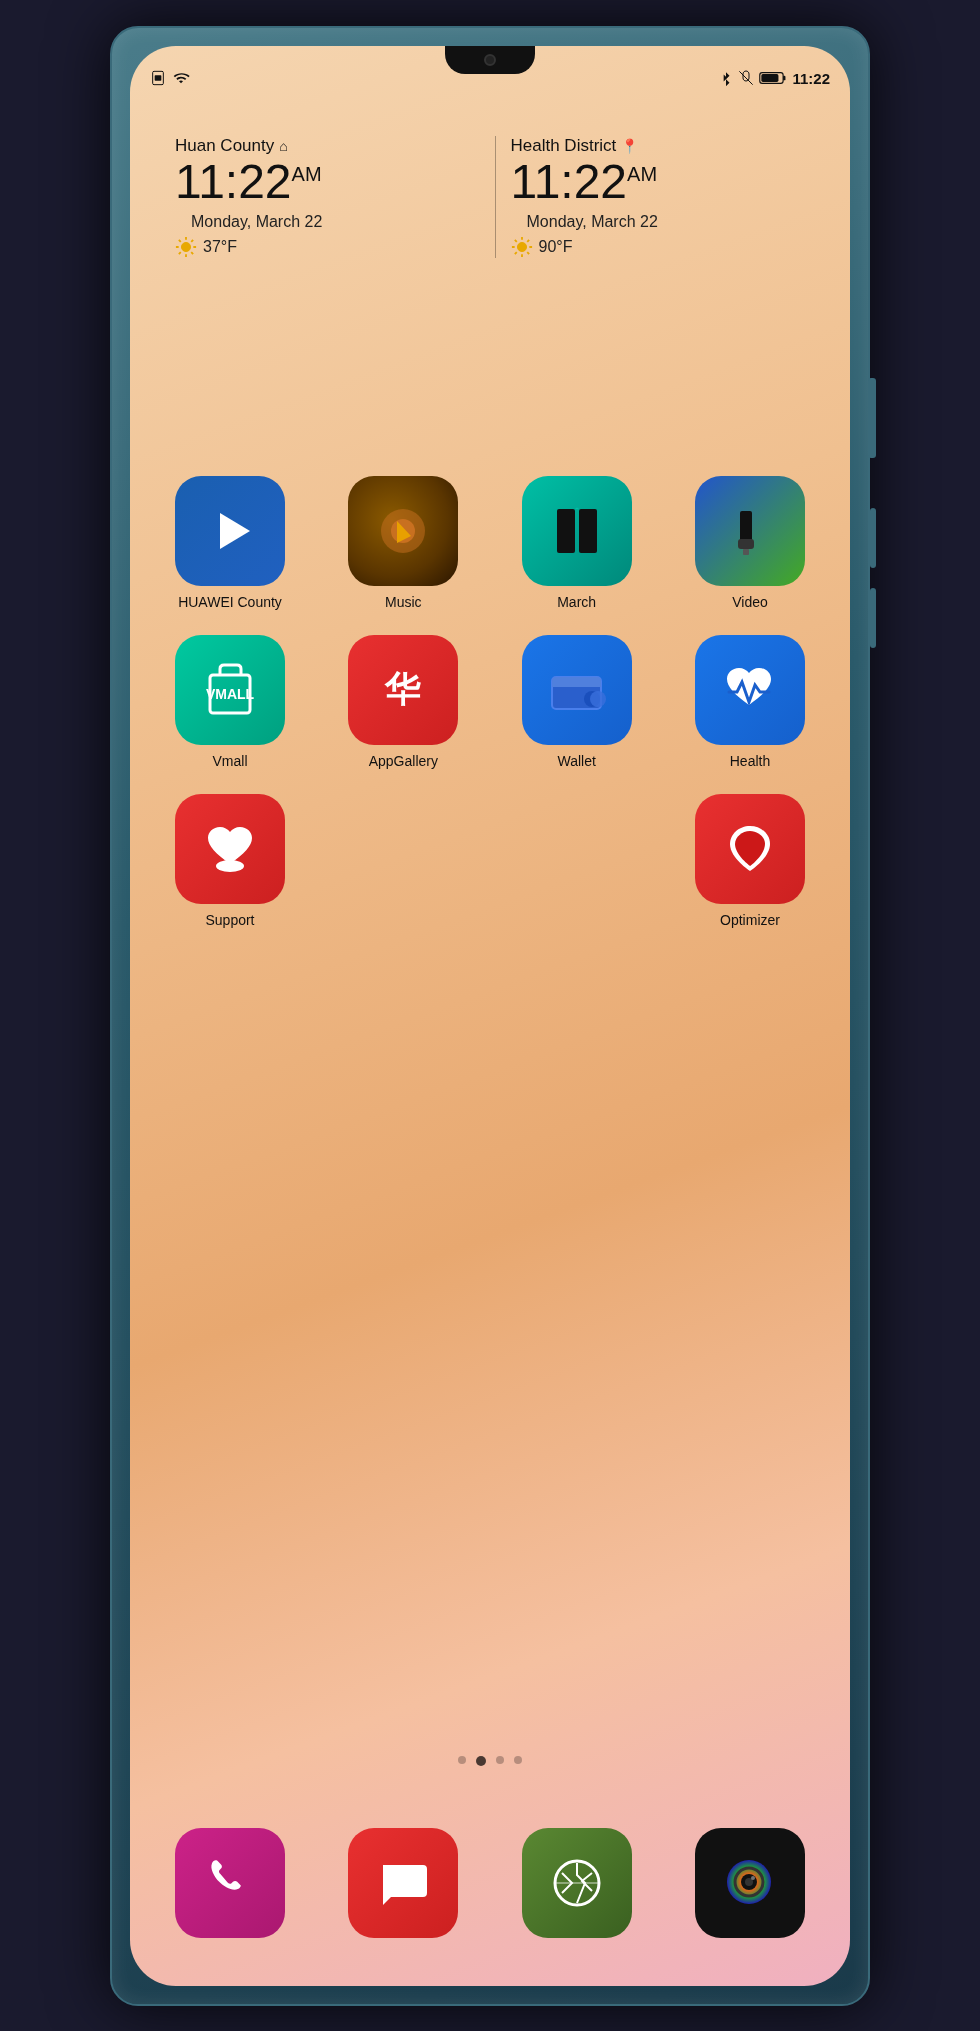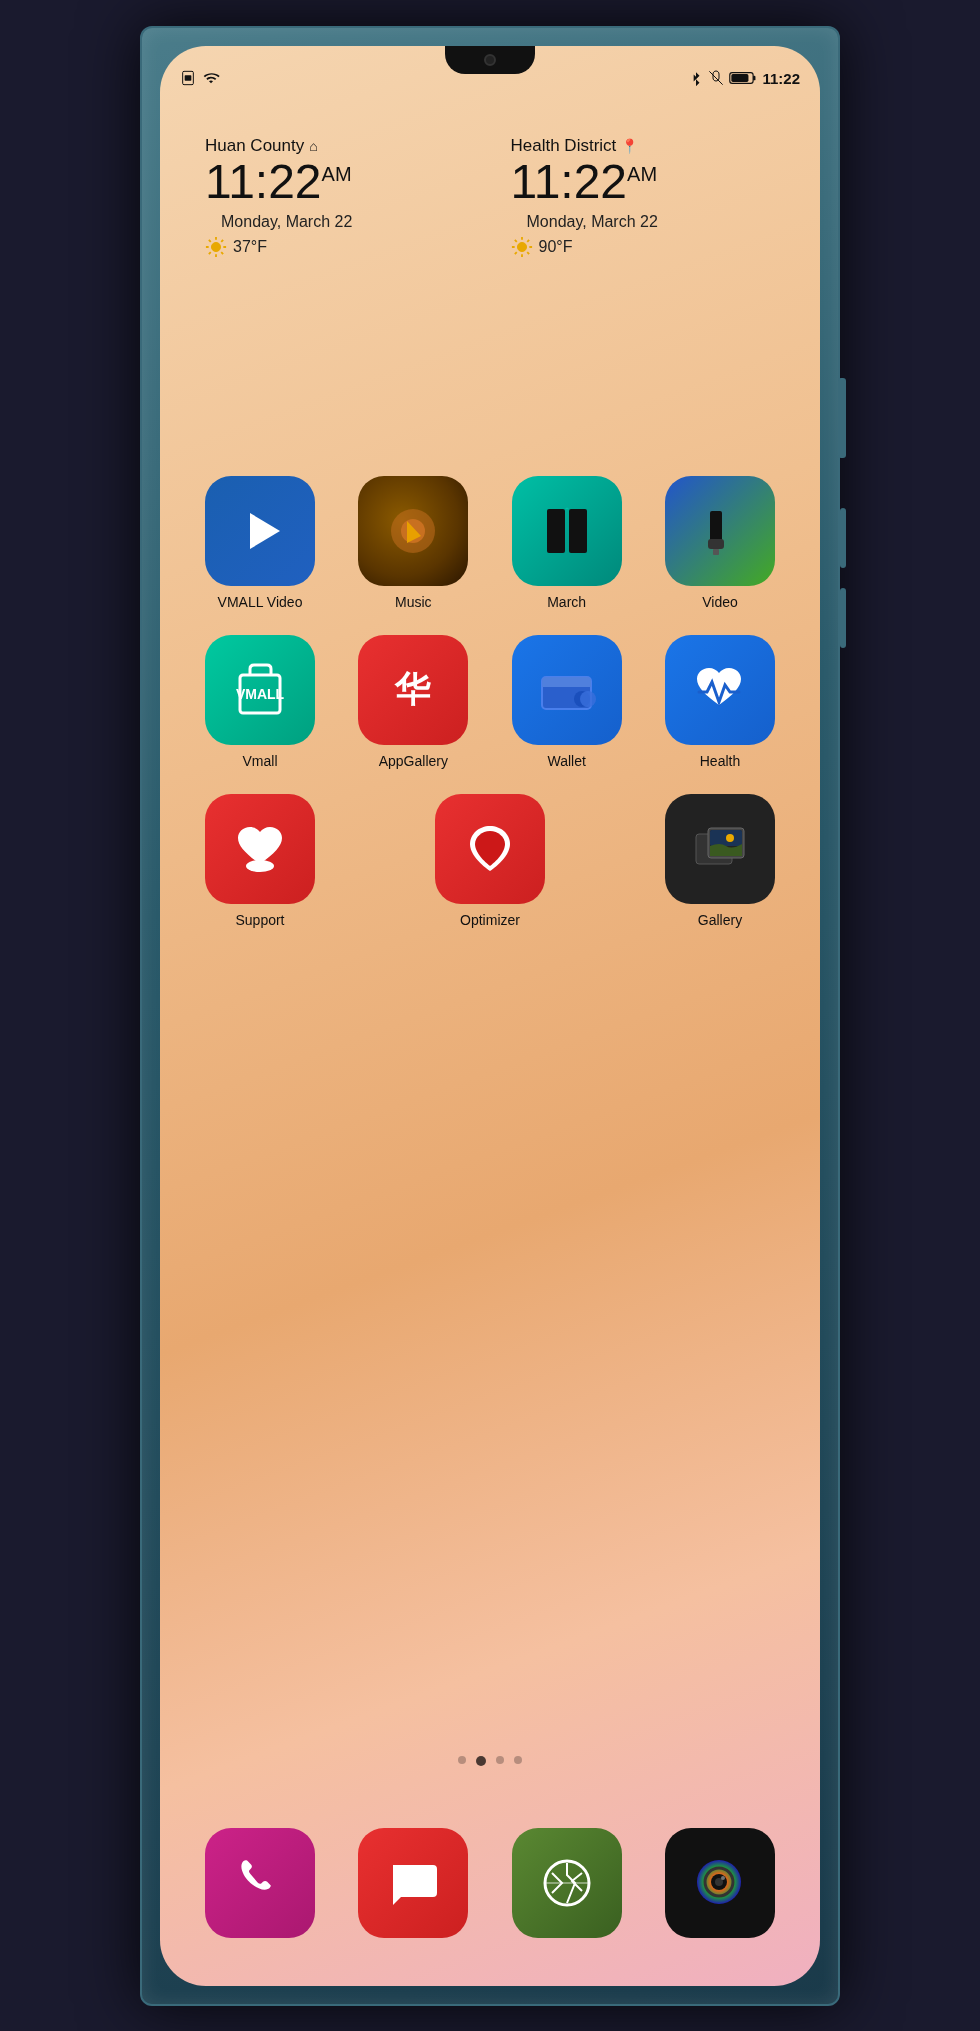--- a/index.html
+++ b/index.html
@@ -6,24 +6,24 @@
     body {
       width: 980px;
       height: 2031px;
       background: #1a1a2e;
       display: flex;
       justify-content: center;
       align-items: center;
       font-family: 'Arial', sans-serif;
     }
     .phone-outer {
-      width: 700px;
+      width: 760px;
       height: 1980px;
       background: linear-gradient(160deg, #4a7c8a 0%, #2a5a6a 40%, #1a3a4a 100%);
-      border-radius: 12px;
+      border-radius: 28px;
       position: relative;
       box-shadow: 0 0 60px rgba(0,0,0,0.8), inset 0 0 20px rgba(255,255,255,0.1);
       border: 2px solid #3a6a7a;
     }
     .phone-inner {
       position: absolute;
       top: 18px;
       left: 18px;
       right: 18px;
       bottom: 18px;
@@ -89,21 +89,20 @@
     .side-btn-right.vol-up { top: 480px; width: 6px; height: 60px; }
     .side-btn-right.vol-down { top: 560px; width: 6px; height: 60px; }
     
     .weather-widget {
       position: absolute;
       top: 80px;
       left: 30px;
       right: 20px;
       display: flex;
       gap: 0;
-      align-items: flex-end;
     }
     .weather-left, .weather-right {
       flex: 1;
       padding: 10px 15px;
     }
     .weather-divider {
       width: 1px;
       background: rgba(0,0,0,0.3);
       margin: 10px 0;
     }
@@ -321,21 +320,21 @@
 
     <div class="app-grid">
 
       <div class="app-row">
         <div class="app-item">
           <div class="app-icon icon-huawei-video">
             <svg width="60" height="60" viewBox="0 0 60 60">
               <polygon points="20,12 20,48 50,30" fill="white"></polygon>
             </svg>
           </div>
-          <span class="app-label">VMALL Video</span>
+          <span class="app-label">HUAWEI County</span>
         </div>
         <div class="app-item">
           <div class="app-icon icon-music">
             <svg width="60" height="60" viewBox="0 0 60 60">
               <circle cx="30" cy="30" r="22" fill="#c87020" opacity="0.5"></circle>
               <circle cx="30" cy="30" r="12" fill="#c87020"></circle>
               <path d="M24 20 L24 42 L38 35 Z" fill="#e8a000"></path>
             </svg>
           </div>
           <span class="app-label">Music</span>
@@ -417,37 +416,20 @@
           <span class="app-label">Support</span>
         </div>
         <div class="app-item">
           <div class="app-icon icon-optimizer">
             <svg width="65" height="65" viewBox="0 0 65 65">
               <path d="M32 10 L32 10 C43 10 52 18 52 28 C52 42 32 55 32 55 C32 55 12 42 12 28 C12 18 21 10 32 10Z" fill="white"></path>
               <path d="M32 15 L32 15 C40 15 47 21 47 28 C47 39 32 50 32 50 C32 50 17 39 17 28 C17 21 24 15 32 15Z" fill="#cc1818"></path>
             </svg>
           </div>
           <span class="app-label">Optimizer</span>
-        </div>
-        <div class="app-item">
-          <div class="app-icon icon-gallery">
-            <svg width="65" height="65" viewBox="0 0 65 65">
-
-              <rect x="8" y="18" width="36" height="30" rx="3" fill="#333" stroke="#555" stroke-width="1"></rect>
-              <rect x="20" y="12" width="36" height="30" rx="3" fill="#444" stroke="#666" stroke-width="1"></rect>
-
-              <rect x="22" y="14" width="32" height="26" rx="2" fill="#222"></rect>
-              <rect x="22" y="14" width="32" height="16" rx="2" fill="#1a3355"></rect>
-
-              <circle cx="42" cy="22" r="4" fill="#e8a800"></circle>
-
-              <path d="M22 30 Q32 26 38 30 Q44 34 54 28 L54 40 L22 40Z" fill="#3a5a20"></path>
-            </svg>
-          </div>
-          <span class="app-label">Gallery</span>
         </div>
       </div>
     </div>
 
     <div class="page-dots">
       <div class="dot"></div>
       <div class="dot active"></div>
       <div class="dot"></div>
       <div class="dot"></div>
     </div>

